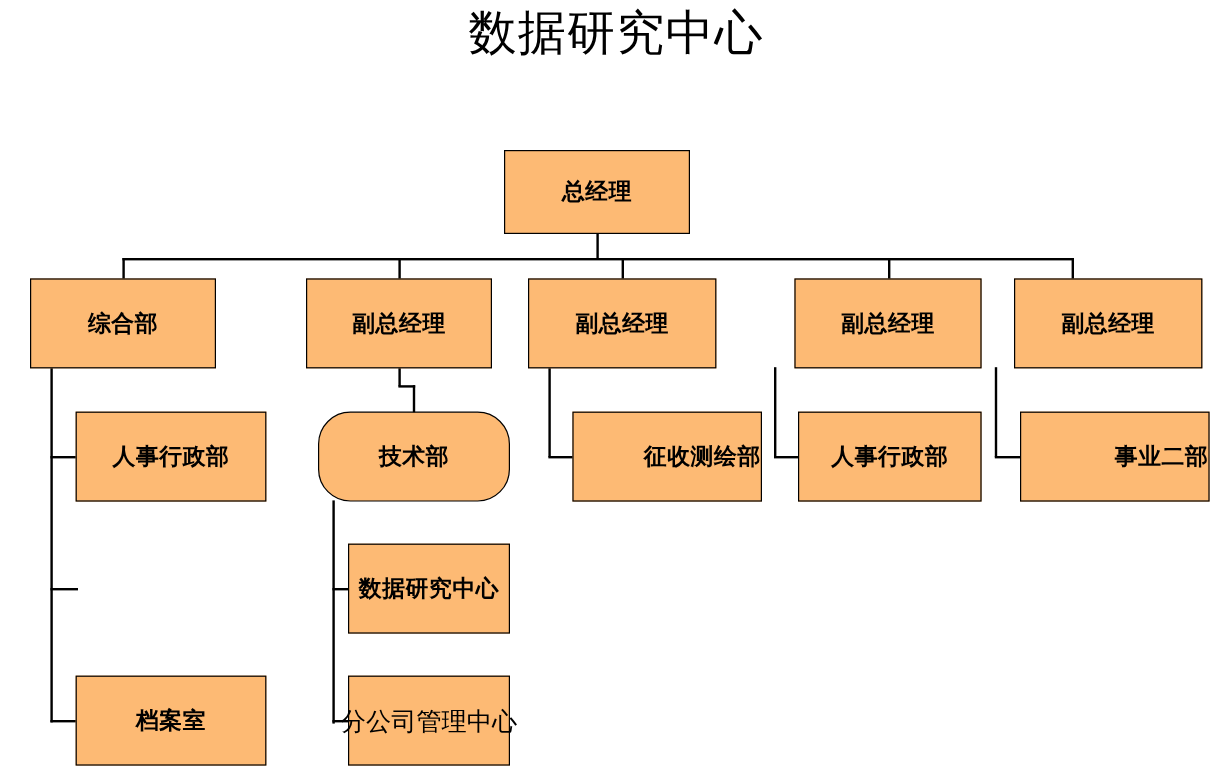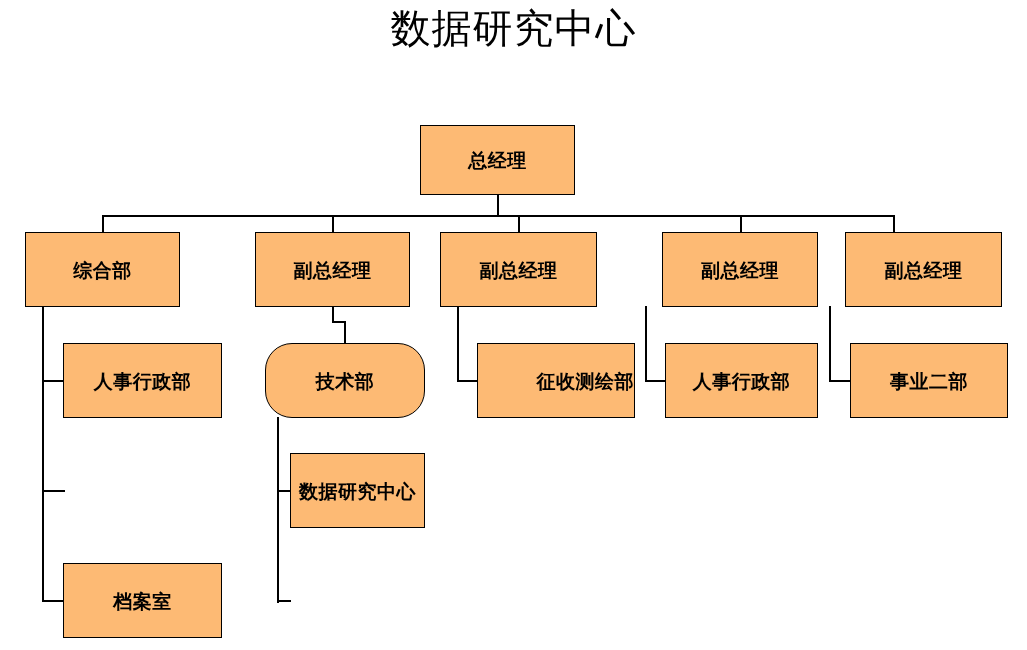--- a/index.html
+++ b/index.html
@@ -138,27 +138,30 @@
   </div>
 
   <div class="node" style="left:477px; top:343px; width:158px; height:75px;justify-content:flex-end;">
     <span class="node-label">征收测绘部</span>
   </div>
 
   <div class="node" style="left:665px; top:343px; width:153px; height:75px;">
     <span class="node-label">人事行政部</span>
   </div>
 
-  <div class="node" style="left:850px; top:343px; width:158px; height:75px;">
+  <div class="node" style="left:850px; top:343px; width:158px; height:75px;justify-content:flex-end;">
     <span class="node-label">事业二部</span>
   </div>
 
 
   <div class="node" style="left:63px; top:563px; width:159px; height:75px;">
     <span class="node-label">档案室</span>
   </div>
 
   <div class="node" style="left:290px; top:453px; width:135px; height:75px;">
     <span class="node-label">数据研究中心</span>
   </div>
 
+  <div class="node sans" style="left:290px; top:563px; width:135px; height:75px;">
+    <span class="node-label">分公司管理中心</span>
+  </div>
 
 </div>
 
 </body></html>

